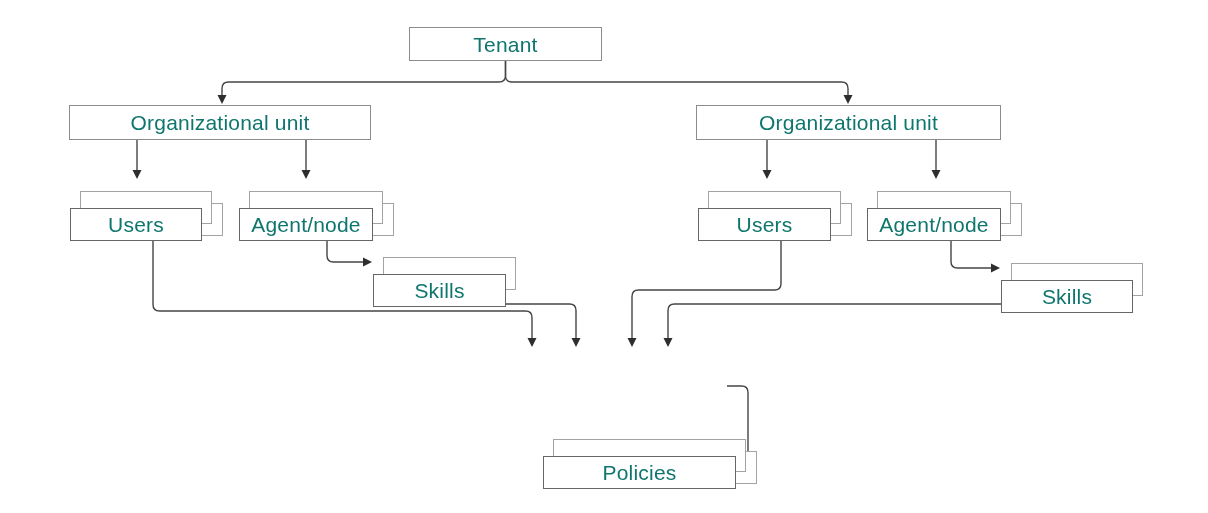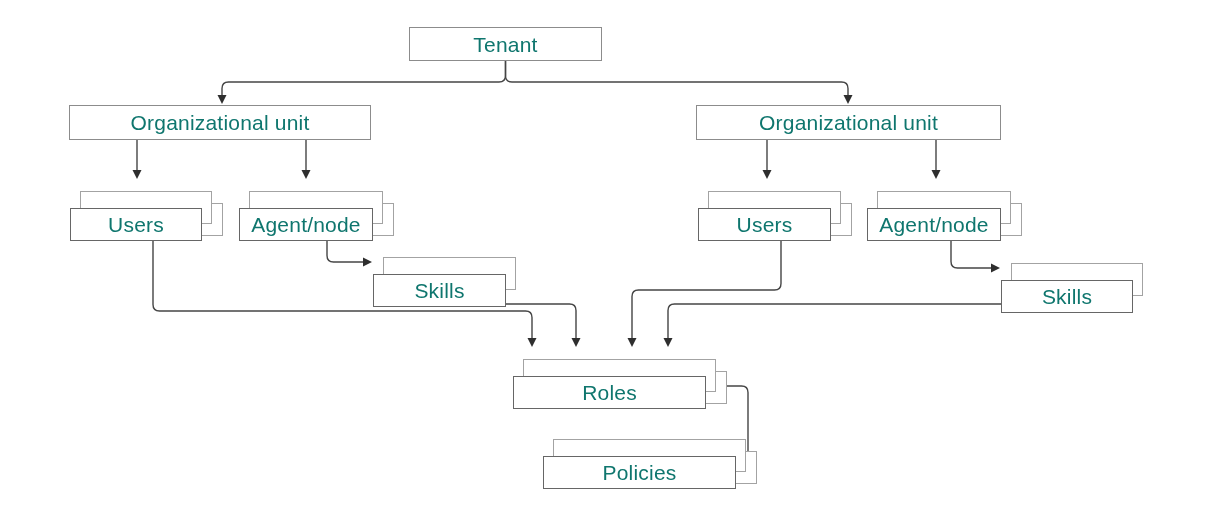--- a/index.html
+++ b/index.html
@@ -147,27 +147,20 @@
     </div>
   </div>
 
   <div class="stack" style="left:1001px;top:252px;width:132px;height:33px">
     <div class="layer l2"></div>
     <div class="face">
       <span class="lbl">Skills</span>
     </div>
   </div>
 
-  <div class="stack" style="left:513px;top:348px;width:193px;height:33px">
-    <div class="layer l3"></div>
-    <div class="layer l2"></div>
-    <div class="face">
-      <span class="lbl">Roles</span>
-    </div>
-  </div>
 
   <div class="stack" style="left:543px;top:428px;width:193px;height:33px">
     <div class="layer l3"></div>
     <div class="layer l2"></div>
     <div class="face">
       <span class="lbl">Policies</span>
     </div>
   </div>
 
 </div>

